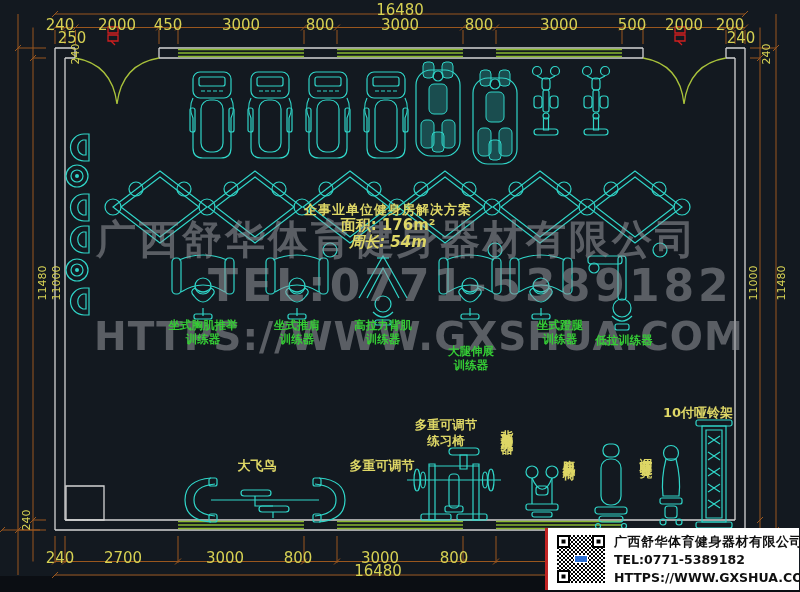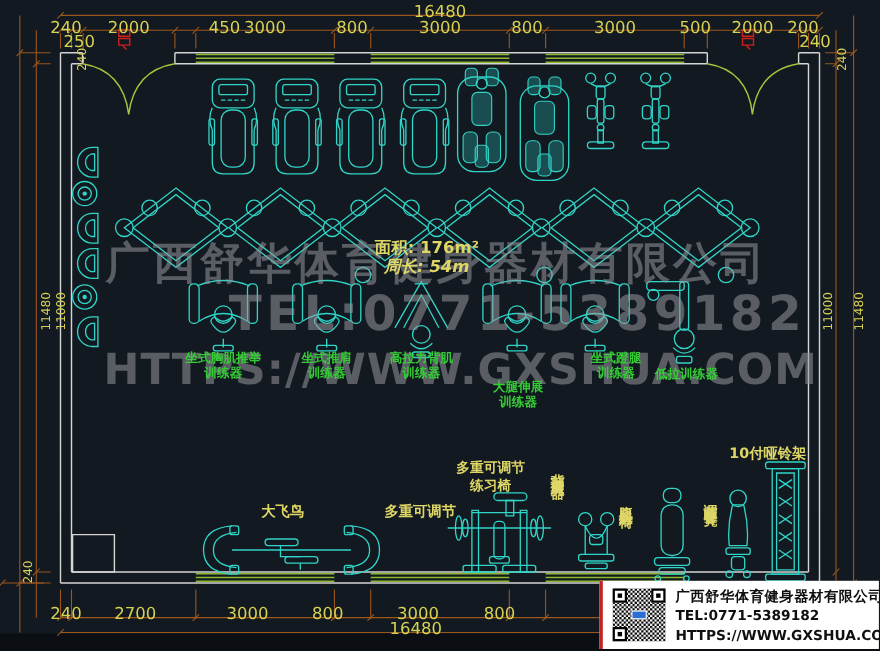--- a/index.html
+++ b/index.html
@@ -302,27 +302,28 @@
       <rect x="6" y="10" width="16" height="88"></rect>
       <path d="M8,16 l12,8 m-12,0 l12,-8 M8,32 l12,8 m-12,0 l12,-8 M8,48 l12,8 m-12,0 l12,-8 M8,64 l12,8 m-12,0 l12,-8 M8,80 l12,8 m-12,0 l12,-8"></path>
       <rect x="-4" y="102" width="36" height="6" rx="2"></rect>
     </g>
   </svg>
 
   <div class="wm" style="left:96px;top:212px;font-size:40px;letter-spacing:3px;">广西舒华体育健身器材有限公司</div>
   <div class="wm" style="left:208px;top:260px;font-size:44px;letter-spacing:4px;">TEL:0771-5389182</div>
   <div class="wm" style="left:94px;top:314px;font-size:39px;letter-spacing:1px;">HTTPS://WWW.GXSHUA.COM</div>
 
+  <div class="title" style="left:388px;top:201px;font-size:13px;letter-spacing:1px;">企事业单位健身房解决方案</div>
   <div class="title" style="left:388px;top:216px;font-size:15px;">面积: 176m²</div>
   <div class="title" style="left:388px;top:233px;font-size:15px;font-style:italic;">周长: 54m</div>
 
   <span class="dim" style="left:400px;top:1px;">16480</span>
   <span class="dim" style="left:60px;top:16px;">240</span>
   <span class="dim" style="left:117px;top:16px;">2000</span>
-  <span class="dim" style="left:168px;top:16px;margin-left:36px;">450</span>
+  <span class="dim" style="left:168px;top:16px;">450</span>
   <span class="dim" style="left:241px;top:16px;">3000</span>
   <span class="dim" style="left:320px;top:16px;">800</span>
   <span class="dim" style="left:400px;top:16px;">3000</span>
   <span class="dim" style="left:479px;top:16px;">800</span>
   <span class="dim" style="left:559px;top:16px;">3000</span>
   <span class="dim" style="left:632px;top:16px;">500</span>
   <span class="dim" style="left:684px;top:16px;">2000</span>
   <span class="dim" style="left:730px;top:16px;">200</span>
   <span class="dim" style="left:72px;top:29px;">250</span>
   <span class="dim" style="left:741px;top:29px;">240</span>

